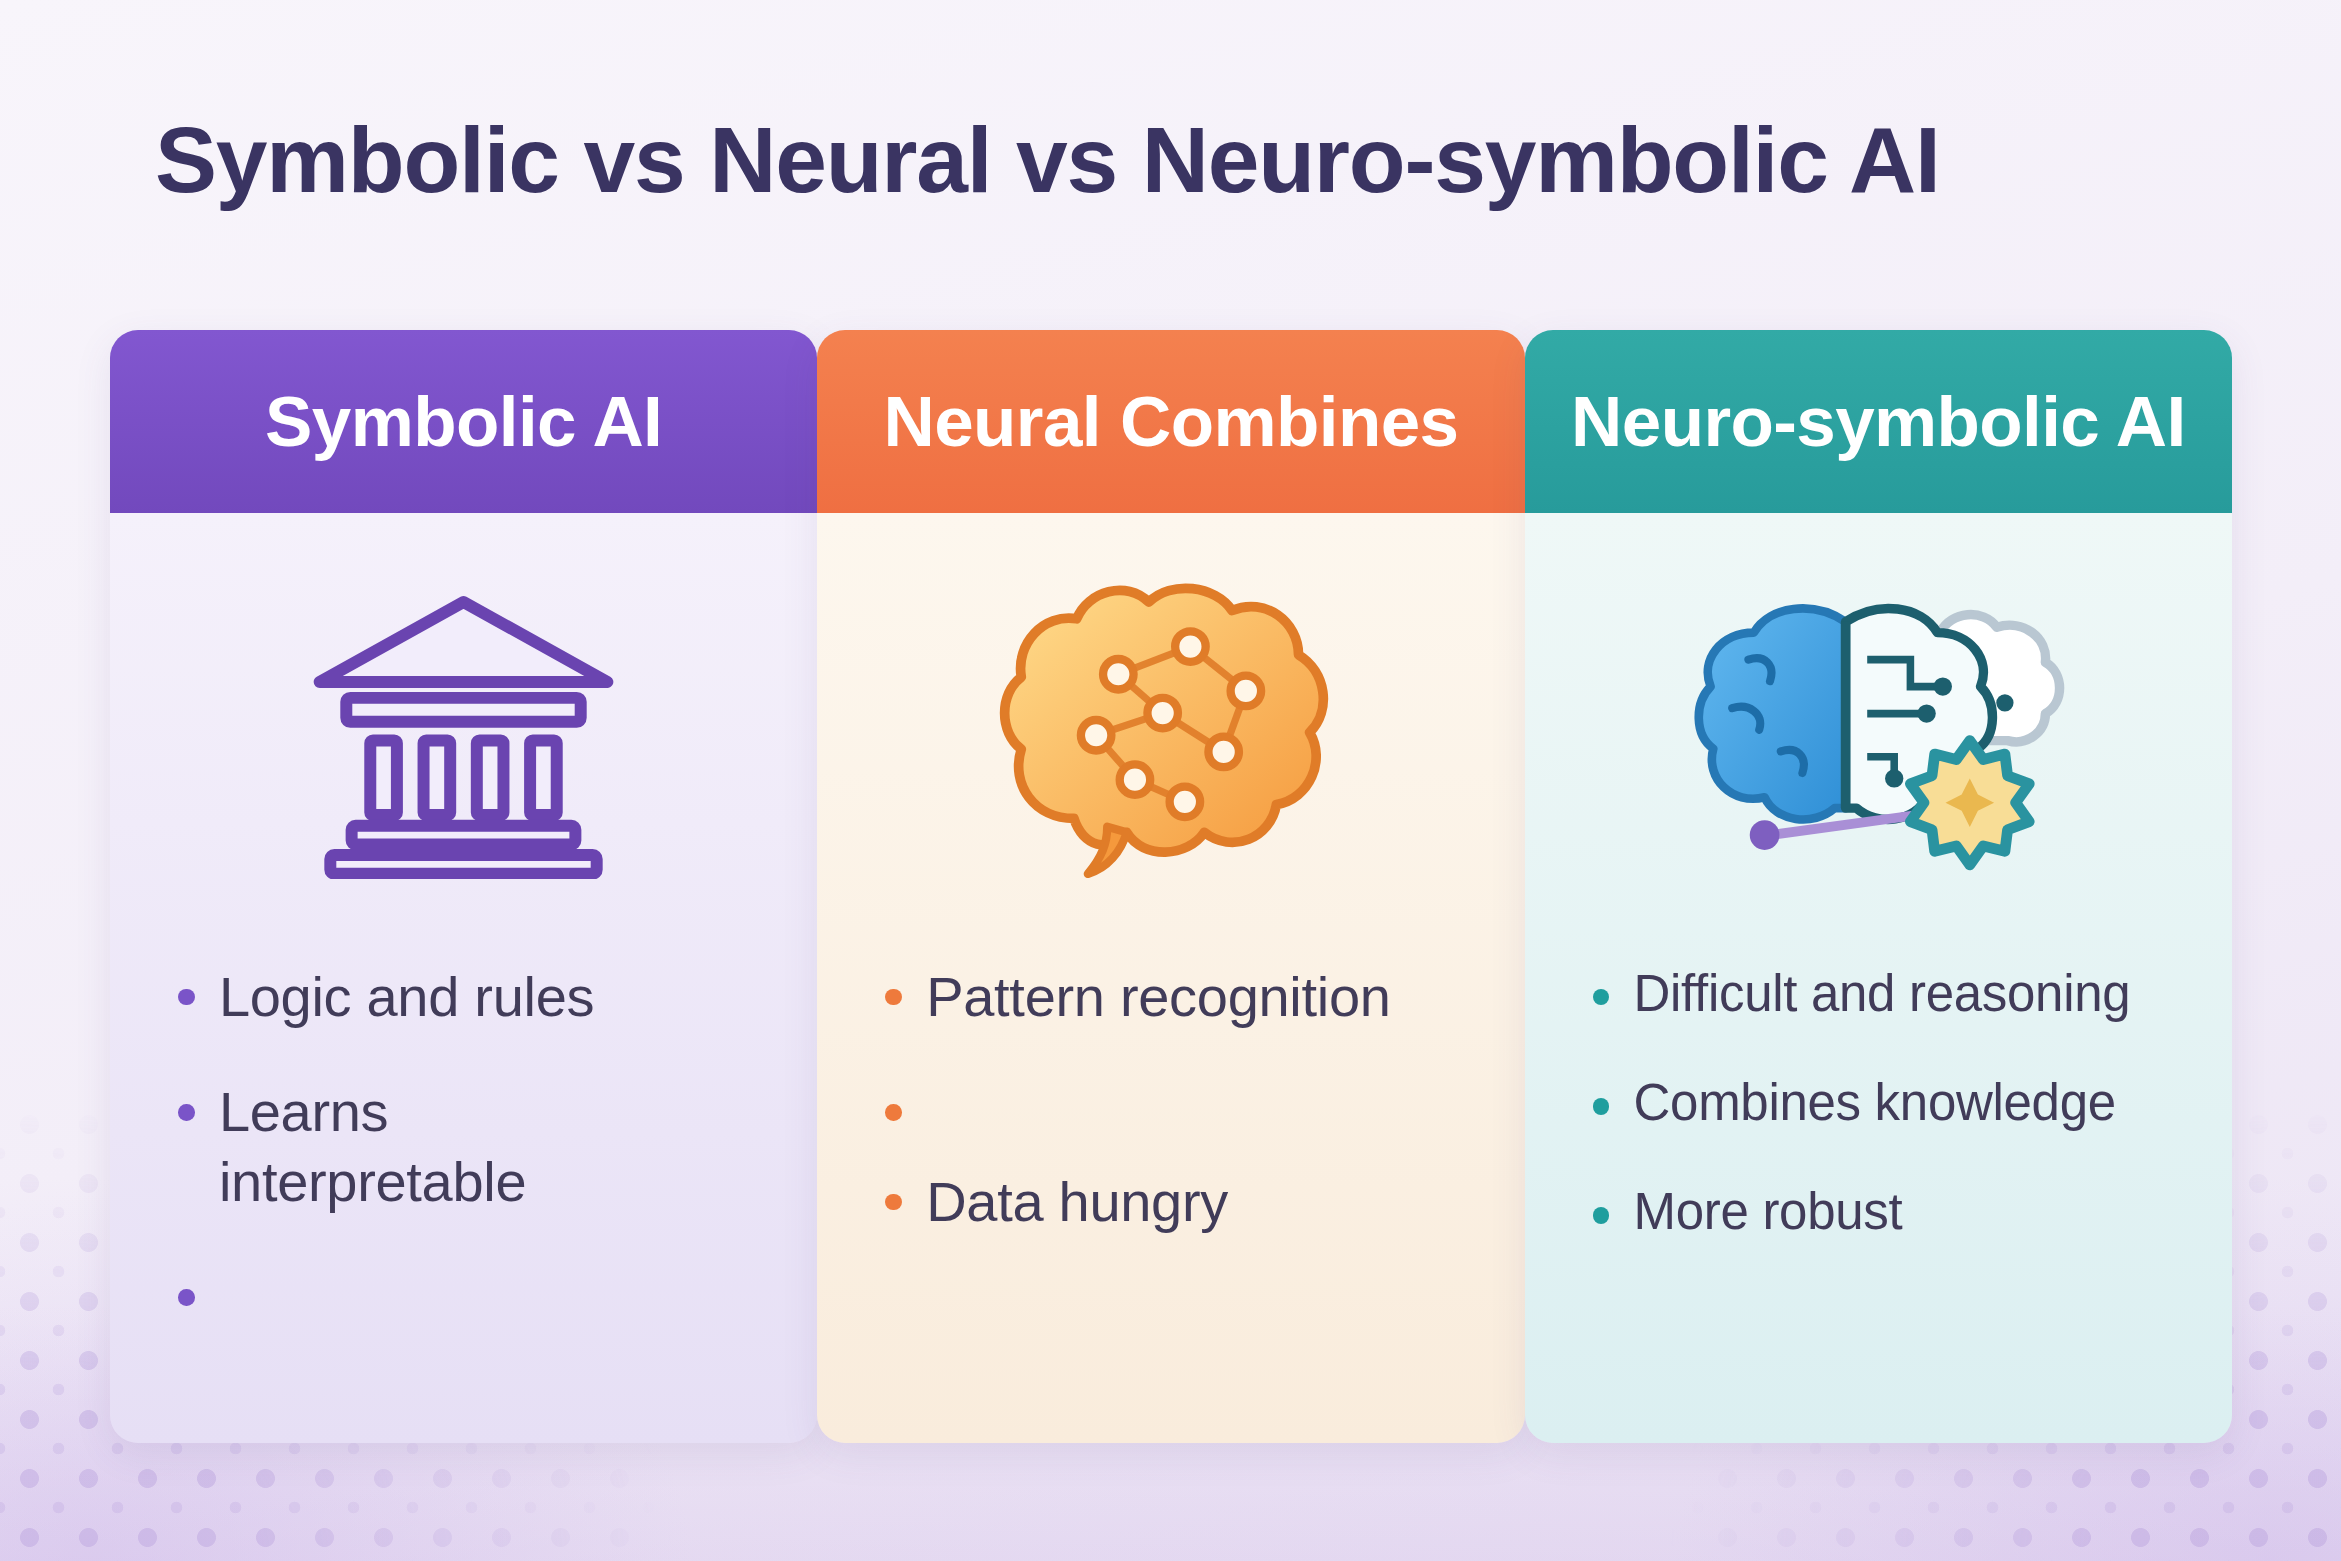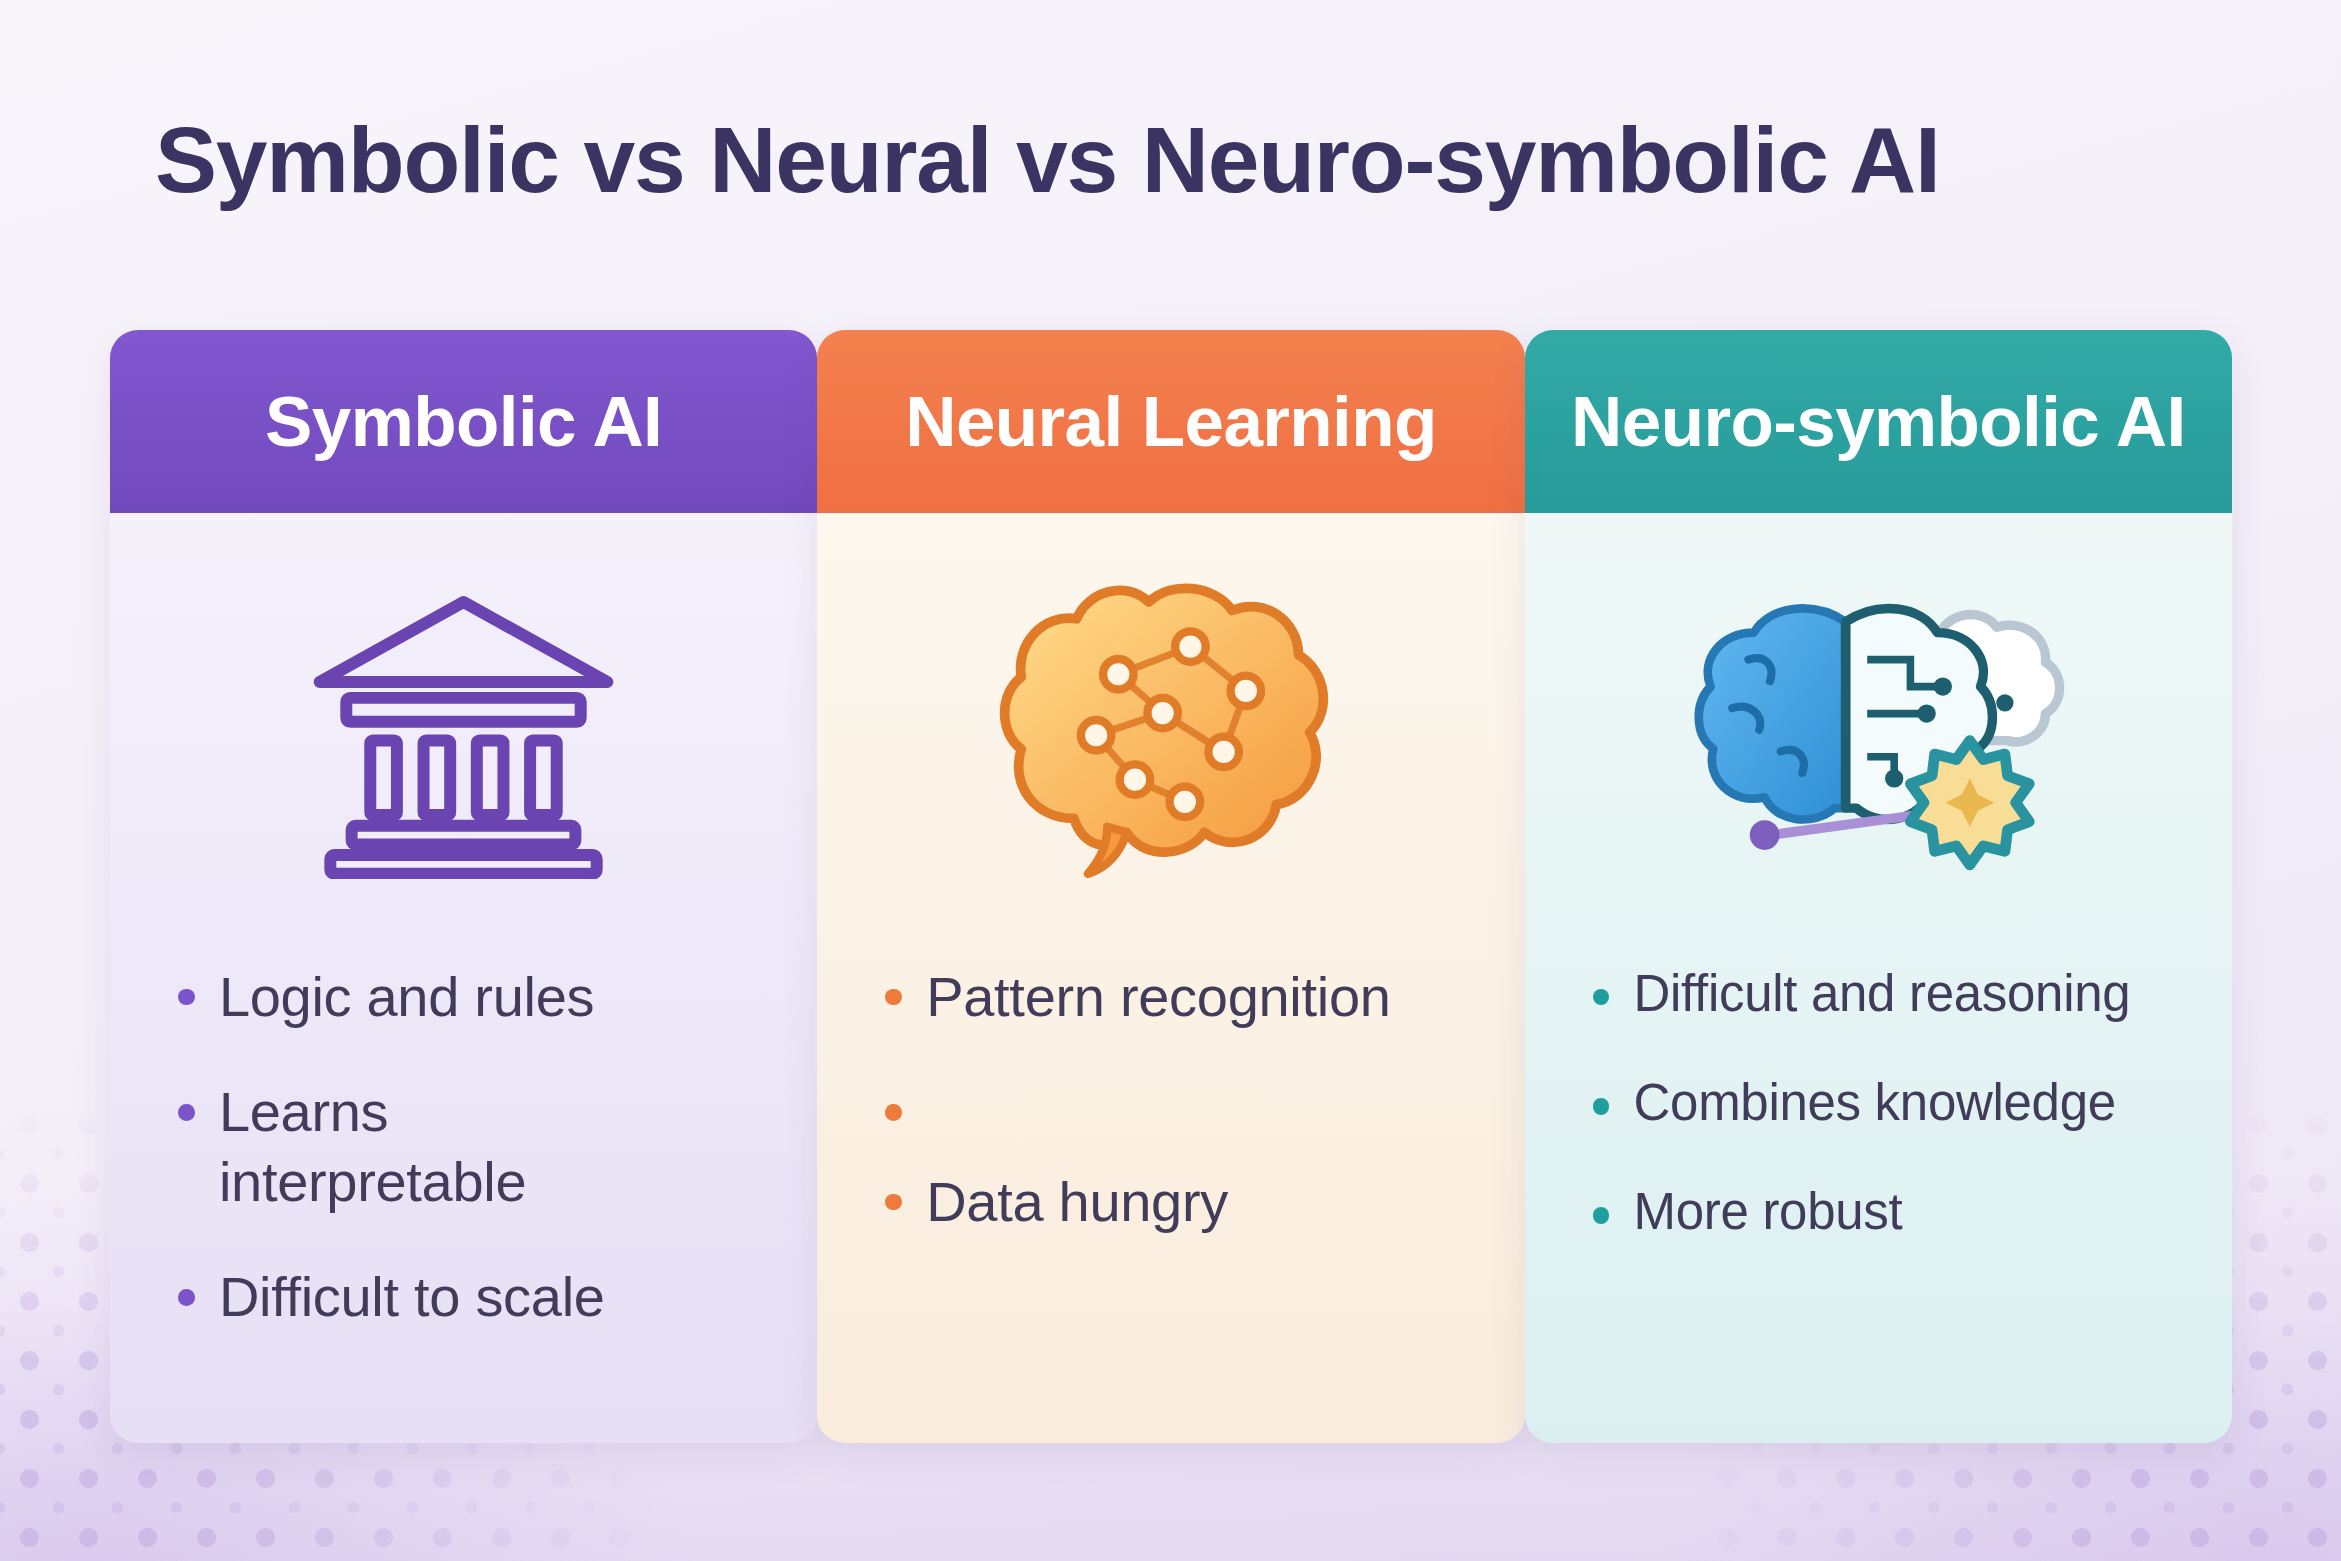--- a/index.html
+++ b/index.html
@@ -103,28 +103,27 @@
           <li class="bullet">
             <span class="dot"></span>
             <span class="bullet-text">Logic and rules</span>
           </li>
           <li class="bullet">
             <span class="dot"></span>
             <span class="bullet-text">Learns interpretable</span>
           </li>
           <li class="bullet">
             <span class="dot"></span>
-            <span class="bullet-text">Difficult to scale</span>
           </li>
         </ul>
       </div>
     </div>
 
     <div class="card card-neural">
-      <div class="card-header">Neural Learning</div>
+      <div class="card-header">Neural Combines</div>
       <div class="card-body">
         <div class="icon-wrap">
           <span>
             <svg width="366" height="305" viewBox="0 0 130 110" fill="none">
               <defs>
                 <linearGradient id="bg1" x1="0" y1="0" x2="1" y2="1">
                   <stop offset="0" stop-color="#ffdd8d"></stop>
                   <stop offset="1" stop-color="#f5993c"></stop>
                 </linearGradient>
               </defs>

